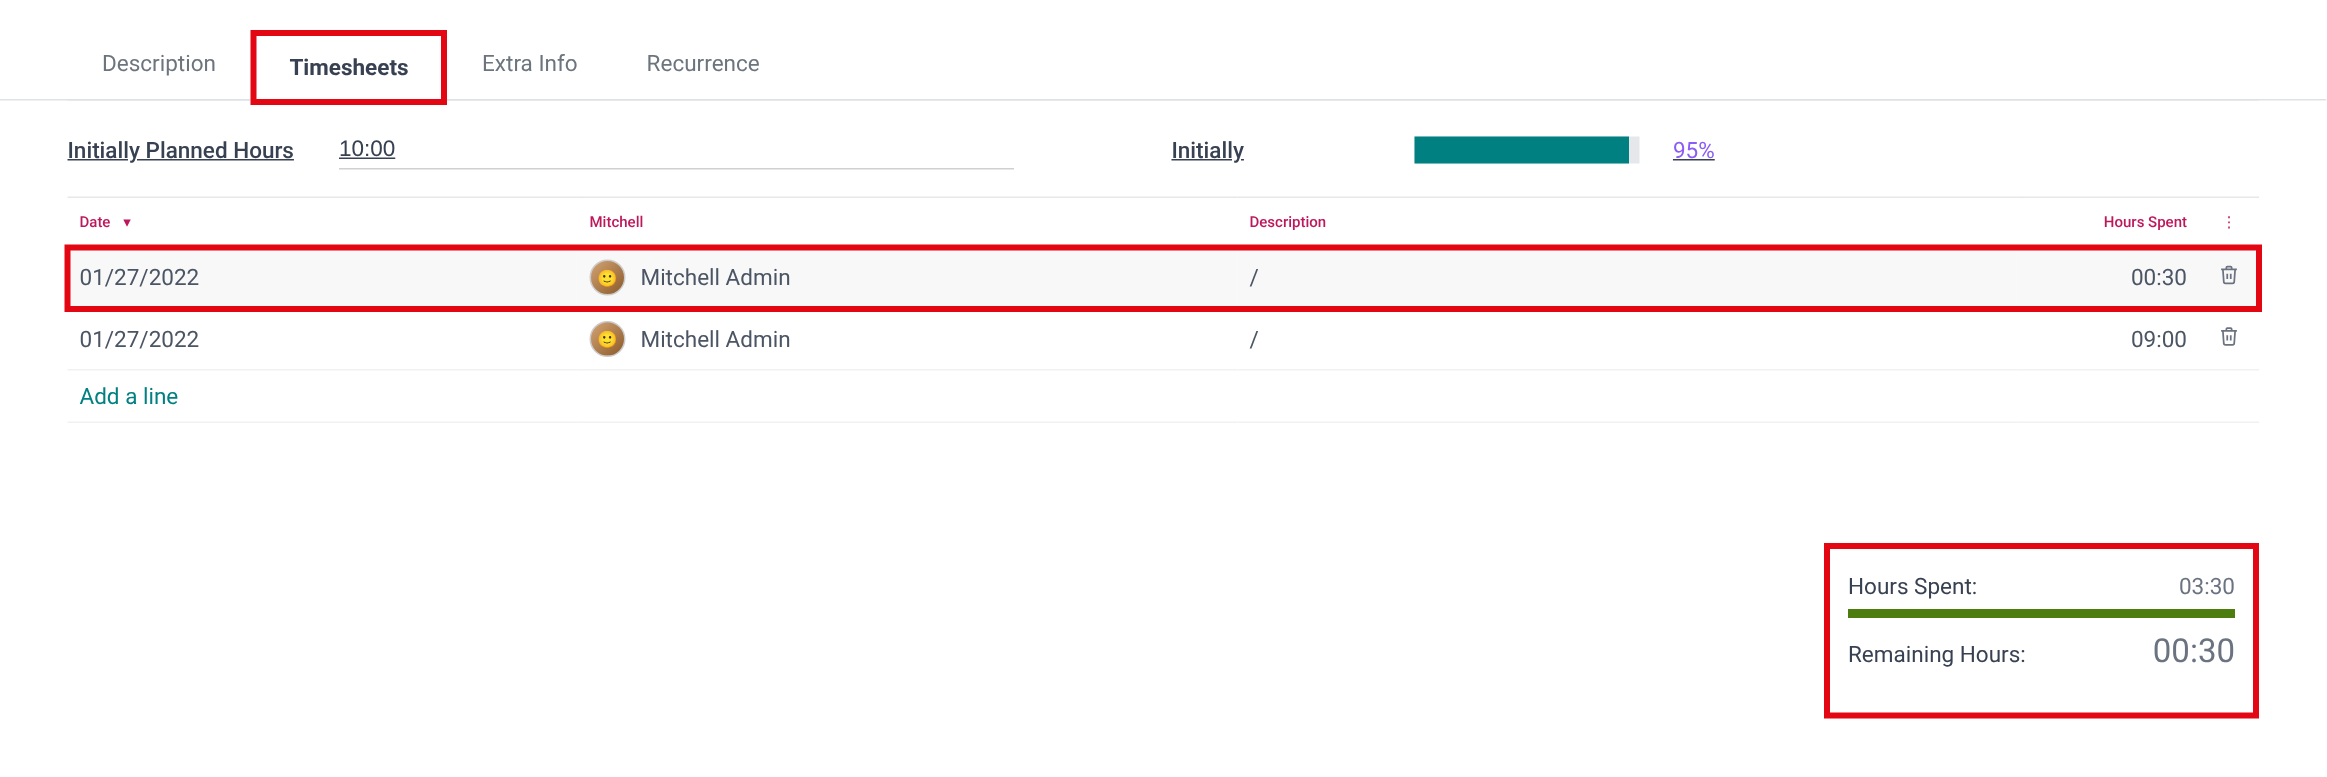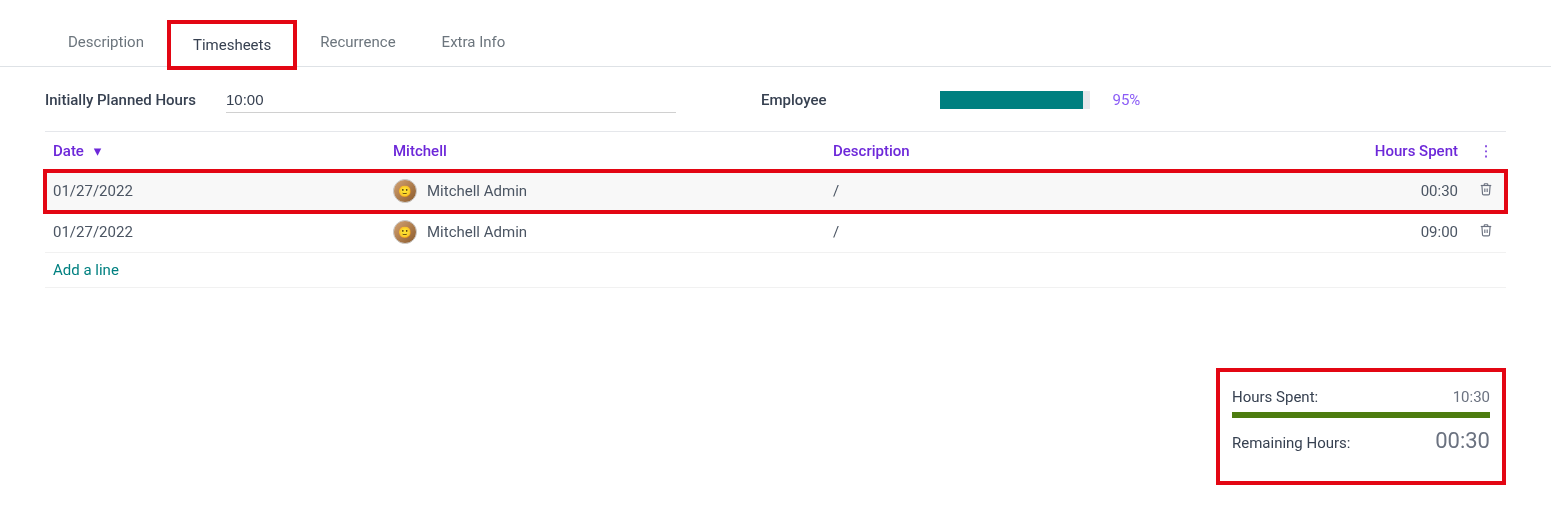--- a/index.html
+++ b/index.html
@@ -46,27 +46,30 @@
     }
     .tab.active {
       border: 1px solid #dee2e6;
       border-bottom: 1px solid #fff;
       color: #374151;
       margin-bottom: -1px;
     }
     .highlight-red {
       border: 4px solid #e30613 !important;
       margin-bottom: -4px !important;
+      font-weight: bold;
     }
     
     
     .summary-row {
       display: flex;
       align-items: center;
       padding-bottom: 18px;
+      gap: 20px;
+      text-decoration: underline;
     }
     .summary-group {
       display: flex;
       align-items: center;
     }
     .summary-label {
       font-weight: 500;
       color: #374151;
       margin-right: 30px;
     }
@@ -110,22 +113,22 @@
     .table {
       width: 100%;
       border-collapse: collapse;
     }
     .table th {
       text-align: left;
       font-weight: 500;
       padding: 10px 8px;
       border-top: 1px solid #e5e7eb;
       border-bottom: 1px solid #e5e7eb;
-      color: #6d28d9;
-      font-size: 15px;
+      color: #be185d;
+      font-size: 10px;
     }
     .table th:last-child {
       text-align: center;
       width: 40px;
     }
     .th-date {
       width: 340px;
     }
     .th-employee {
       width: 440px;
@@ -222,31 +225,31 @@
     }
   </style>
 </head>
 <body>
 
 <div class="container">
 
   <div class="tabs">
     <div class="tab">Description</div>
     <div class="tab active highlight-red">Timesheets</div>
+    <div class="tab">Extra Info</div>
     <div class="tab">Recurrence</div>
-    <div class="tab">Extra Info</div>
   </div>
 
   <div class="summary-row">
     <div class="summary-group">
       <span class="summary-label">Initially Planned Hours</span>
       <input class="summary-input" value="10:00" style="">
     </div>
     <div class="progress-group">
-      <span class="progress-label">Employee</span>
+      <span class="progress-label">Initially</span>
       <div class="progress-bar">
         <div class="progress-fill"></div>
       </div>
       <span class="progress-text">95%</span>
     </div>
   </div>
 
   <table class="table">
     <thead>
       <tr>
@@ -309,21 +312,21 @@
         <td colspan="5">
           <span class="add-line">Add a line</span>
         </td>
       </tr>
     </tbody>
   </table>
 
   <div class="totals totals-highlight">
     <div class="total-row">
       <span>Hours Spent:</span>
-      <span class="total-val">10:30</span>
+      <span class="total-val">03:30</span>
     </div>
     <div class="total-row">
       <span>Remaining Hours:</span>
       <span class="total-val big">00:30</span>
     </div>
   </div>
 
 </div>
 
 </body></html>

